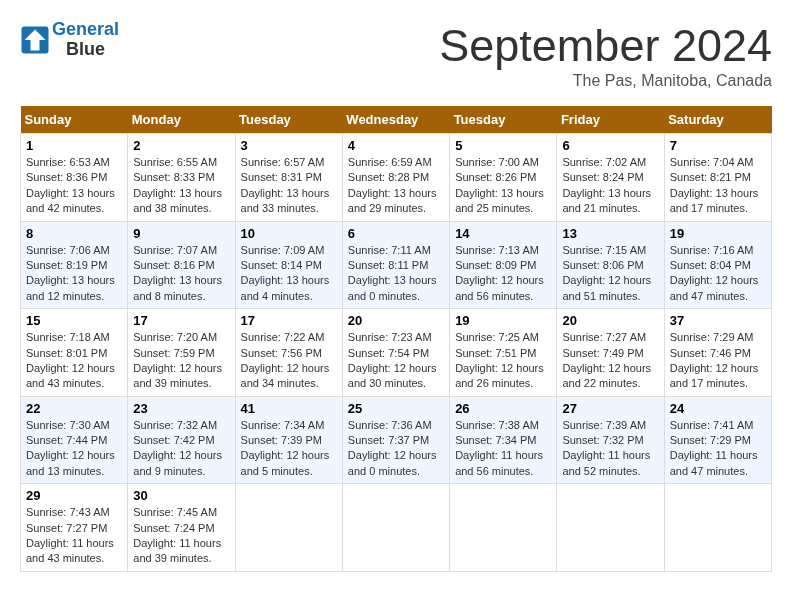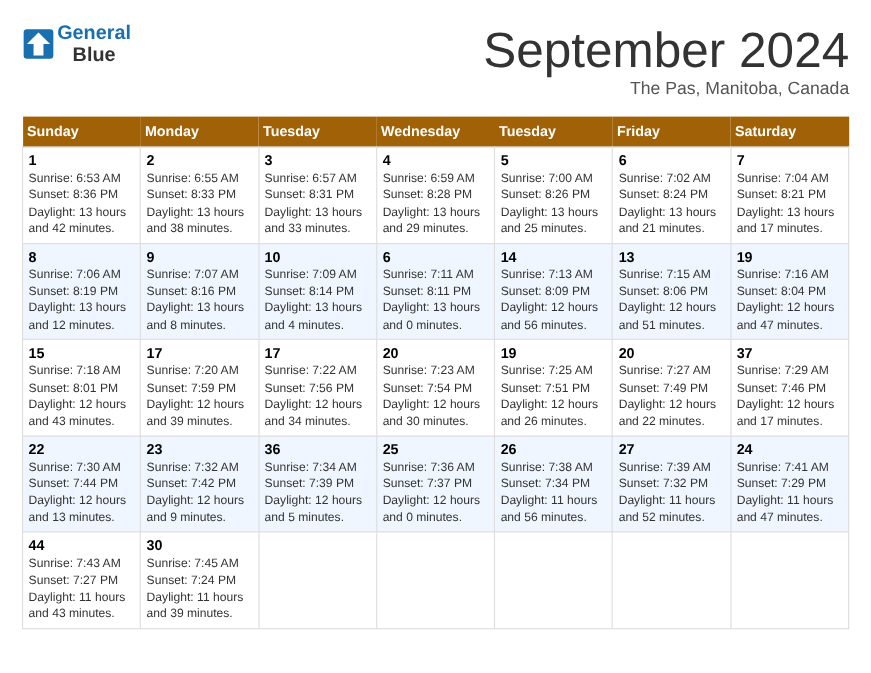--- a/index.html
+++ b/index.html
@@ -215,21 +215,21 @@
       <tr>
         <td>
         <span class="day-num">22</span>
         <span class="cell-text">Sunrise: 7:30 AM<br>Sunset: 7:44 PM<br>Daylight: 12 hours and 13 minutes.</span>
       </td>
         <td>
         <span class="day-num">23</span>
         <span class="cell-text">Sunrise: 7:32 AM<br>Sunset: 7:42 PM<br>Daylight: 12 hours and 9 minutes.</span>
       </td>
         <td>
-        <span class="day-num">36</span>
+        <span class="day-num">41</span>
         <span class="cell-text">Sunrise: 7:34 AM<br>Sunset: 7:39 PM<br>Daylight: 12 hours and 5 minutes.</span>
       </td>
         <td>
         <span class="day-num">25</span>
         <span class="cell-text">Sunrise: 7:36 AM<br>Sunset: 7:37 PM<br>Daylight: 12 hours and 0 minutes.</span>
       </td>
         <td>
         <span class="day-num">26</span>
         <span class="cell-text">Sunrise: 7:38 AM<br>Sunset: 7:34 PM<br>Daylight: 11 hours and 56 minutes.</span>
       </td>
@@ -237,21 +237,21 @@
         <span class="day-num">27</span>
         <span class="cell-text">Sunrise: 7:39 AM<br>Sunset: 7:32 PM<br>Daylight: 11 hours and 52 minutes.</span>
       </td>
         <td>
         <span class="day-num">24</span>
         <span class="cell-text">Sunrise: 7:41 AM<br>Sunset: 7:29 PM<br>Daylight: 11 hours and 47 minutes.</span>
       </td>
       </tr>
       <tr>
         <td>
-        <span class="day-num">44</span>
+        <span class="day-num">29</span>
         <span class="cell-text">Sunrise: 7:43 AM<br>Sunset: 7:27 PM<br>Daylight: 11 hours and 43 minutes.</span>
       </td>
         <td>
         <span class="day-num">30</span>
         <span class="cell-text">Sunrise: 7:45 AM<br>Sunset: 7:24 PM<br>Daylight: 11 hours and 39 minutes.</span>
       </td>
         <td class="empty-cell"></td>
         <td class="empty-cell"></td>
         <td class="empty-cell"></td>
         <td class="empty-cell"></td>

